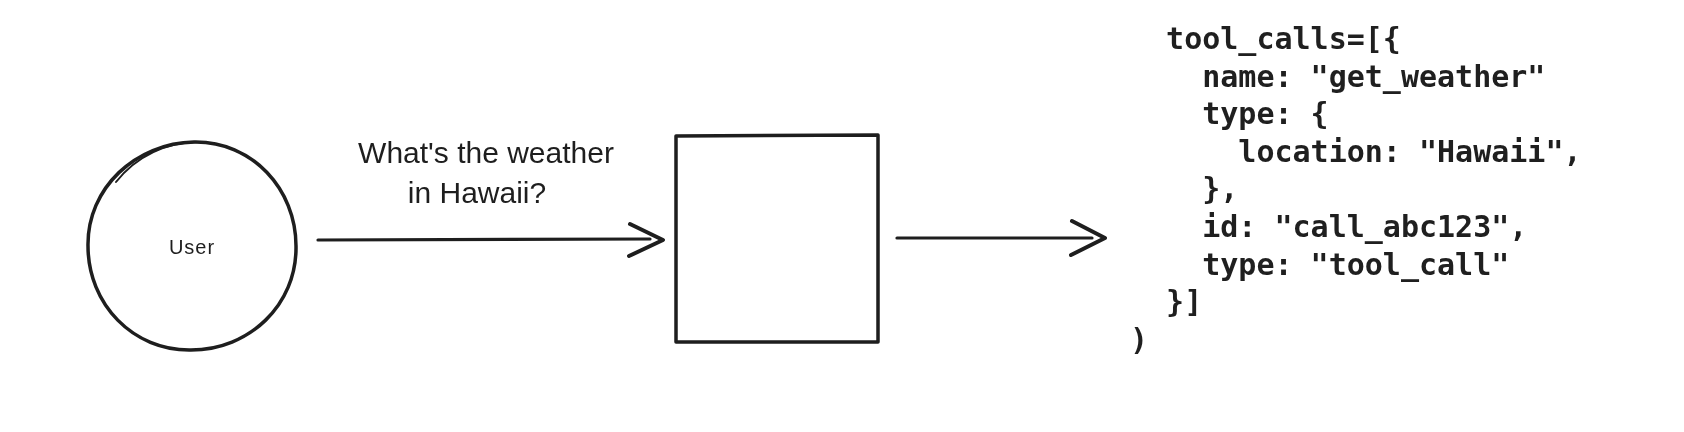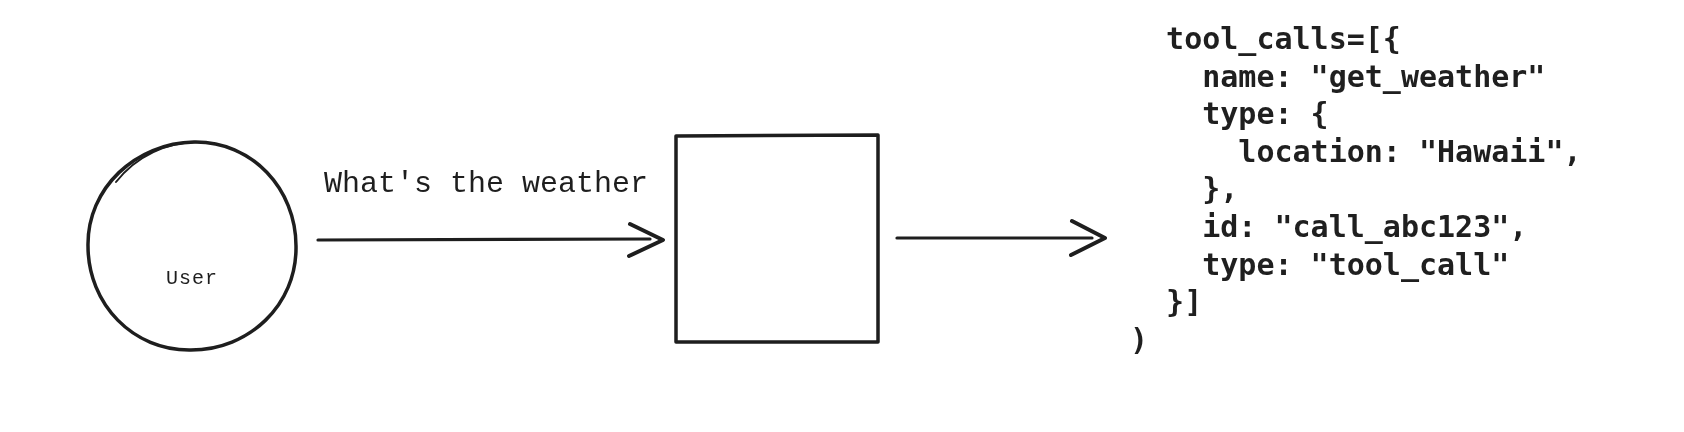--- a/index.html
+++ b/index.html
@@ -18,22 +18,21 @@
   .shapes {
     position: absolute;
     left: 0;
     top: 0;
   }
   .label {
     position: absolute;
     color: #1e1e1e;
     white-space: nowrap;
     transform: translate(-50%, -50%);
-    font-family: Liberation Mono, monospace;
-    margin-top: 31px;
+    font-family: Liberation Sans, sans-serif;
   }
   .user-label {
     left: 192px;
     top: 247px;
     font-size: 20px;
     letter-spacing: 1px;
   }
   .msg-line1 {
     left: 486px;
     top: 153px;
@@ -86,20 +85,21 @@
 
       <path stroke-width="3.2" d="M 897,238 L 1092,238"></path>
       <path stroke-width="4" d="M 1072,221 L 1105,238 L 1071,255"></path>
     </g>
   </svg>
 
   <div class="label user-label">User</div>
 
   <div class="label msg-line1">What's the weather</div>
 
+  <div class="label msg-line2">in Hawaii?</div>
 
 
   <div class="code-block">
     <div class="code-line">  tool_calls=[{</div>
     <div class="code-line">    name: "get_weather"</div>
     <div class="code-line">    type: {</div>
     <div class="code-line">      location: "Hawaii",</div>
     <div class="code-line">    },</div>
     <div class="code-line">    id: "call_abc123",</div>
     <div class="code-line">    type: "tool_call"</div>

